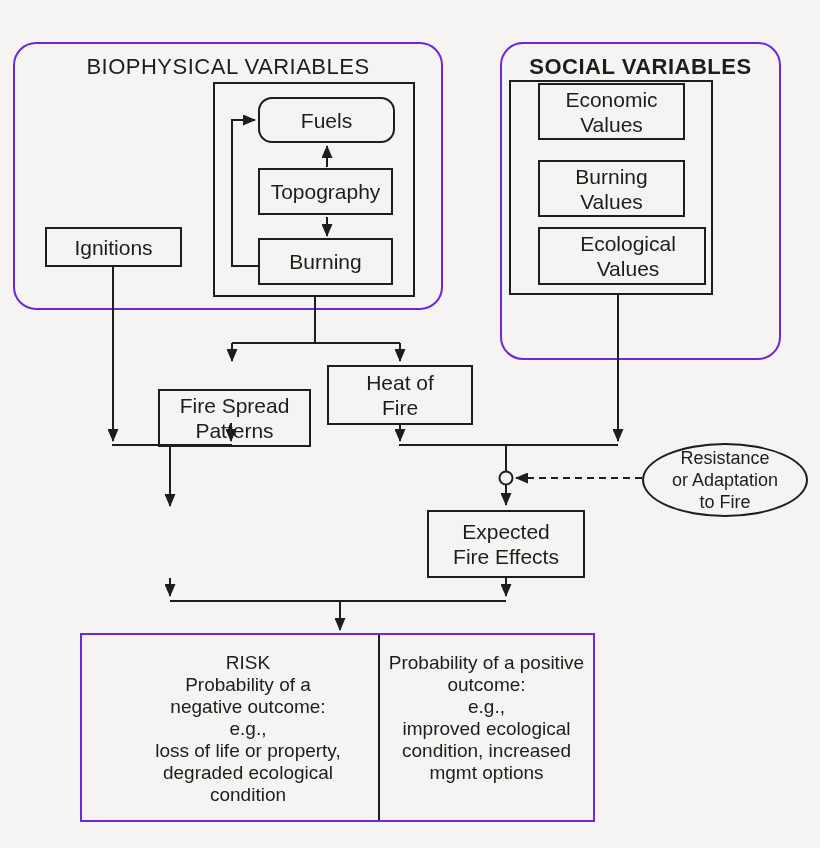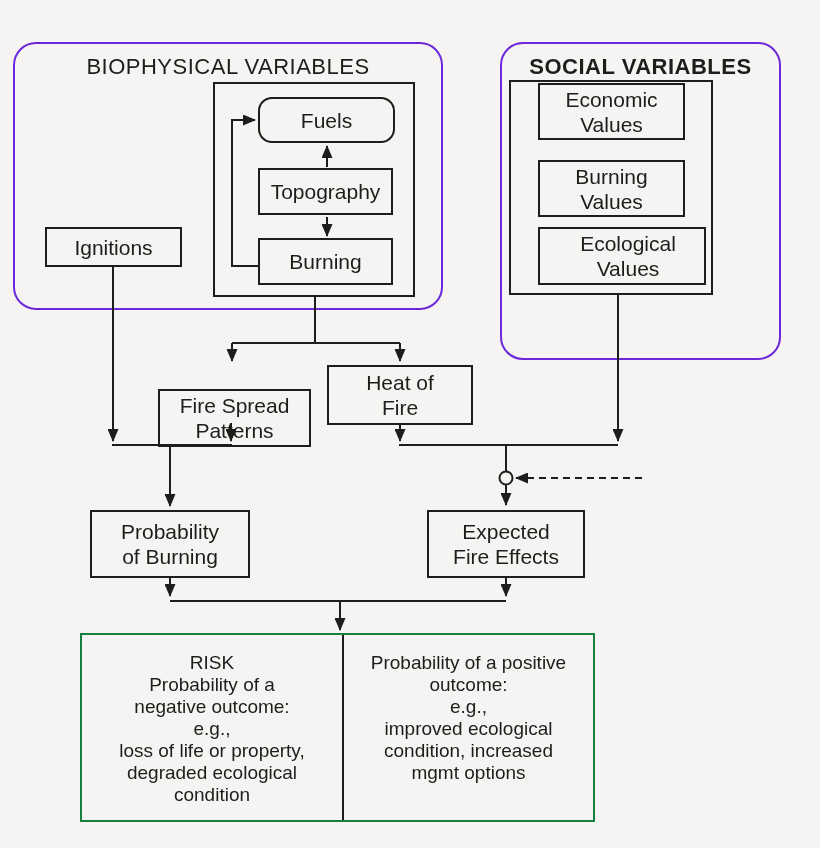--- a/index.html
+++ b/index.html
@@ -43,23 +43,24 @@
     display: flex;
     align-items: center;
     justify-content: center;
     text-align: center;
     font-size: 18px;
     line-height: 22px;
     white-space: pre-line;
   }
   .connectors { position: absolute; left: 0; top: 0; }
   .outcome {
-    border: 2px solid #15803d;
+    border: 2px solid #6d28d9;
     display: flex;
     background: transparent;
+    padding-left: 36px;
   }
   .outcome-cell {
     padding-top: 17px;
     text-align: center;
     font-size: 19px;
     line-height: 22px;
   }
   .cell-risk { width: 260px; border-right: 2px solid #1d1d1b; }
   .cell-benefit { flex: 1; }
   .outcome-heading { white-space: pre-line; }
@@ -140,29 +141,30 @@
   </div>
 
   <div class="abs node" style="left:158px; top:369px; width:153px; height:58px;margin-top:20px;">
     <span>Fire Spread
 Patterns</span>
   </div>
   <div class="abs node" style="left:327px; top:365px; width:146px; height:60px;">
     <span>Heat of
 Fire</span>
   </div>
-  <div class="abs node" style="left:90px; top:510px; width:160px; height:68px;">
-    <span>Probability
-of Burning</span>
-  </div>
   <div class="abs node" style="left:427px; top:510px; width:158px; height:68px;">
     <span>Expected
 Fire Effects</span>
   </div>
 
+  <div class="abs ellipse" style="left:642px; top:443px; width:166px; height:74px;">
+    <span>Resistance
+or Adaptation
+to Fire</span>
+  </div>
 
   <div class="abs outcome" style="left:80px; top:633px; width:515px; height:189px;">
     <div class="outcome-cell cell-risk">
       <div class="outcome-heading">RISK</div>
       <div class="outcome-body">Probability of a
 negative outcome:
 e.g.,
 loss of life or property,
 degraded ecological
 condition</div>

